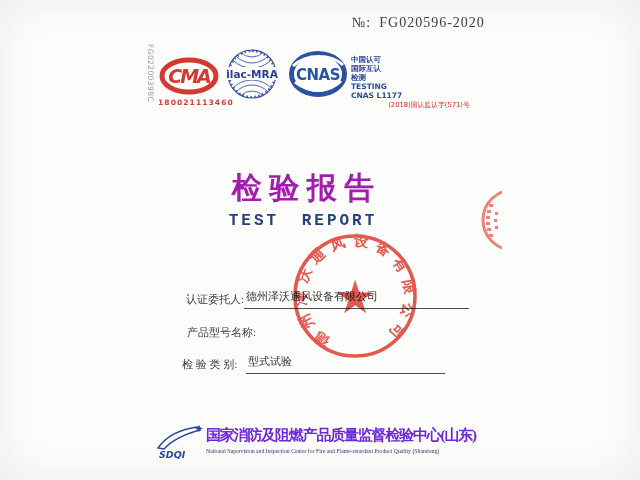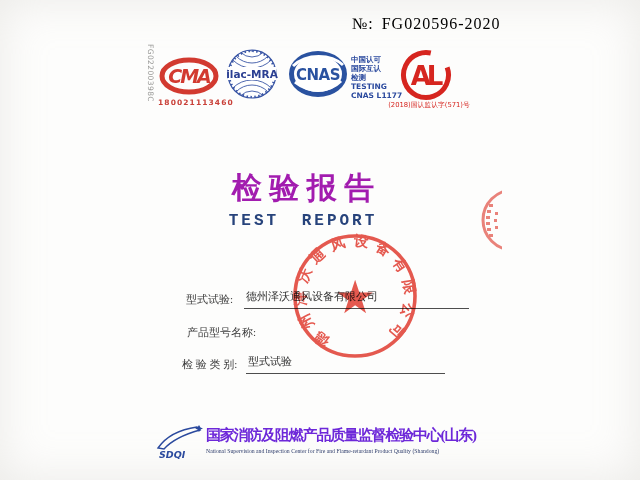--- a/index.html
+++ b/index.html
@@ -4,21 +4,21 @@
 <style>
   html,body{margin:0;padding:0;background:#e8e6e2;}
   .page{
     position:relative;width:640px;height:480px;margin:0 auto;
     background:#fdfdfc;overflow:hidden;
     font-family:"Liberation Serif","DejaVu Serif",serif;
     box-shadow:inset 0 0 46px rgba(190,186,180,0.28);
   }
   .abs{position:absolute;}
   
-  .report-no{left:352px;top:15px;font-size:16px;color:#000000;letter-spacing:1px;white-space:nowrap;}
+  .report-no{left:352px;top:15px;font-size:14px;color:#404040;letter-spacing:1px;white-space:nowrap;}
   .report-no .no-label{margin-right:8px;}
   
   .side-code{
     left:146px;top:44px;height:64px;
     writing-mode:vertical-rl;font-size:7.5px;color:#9a9a98;
     letter-spacing:.4px;font-family:"DejaVu Sans",sans-serif;
   }
   
   .logo{display:block;}
   .cma-wrap{left:158px;top:56px;width:62px;text-align:center;}
@@ -100,34 +100,26 @@
   </div>
 
   <div class="abs cnas-text">
     <div>中国认可</div>
     <div>国际互认</div>
     <div>检测</div>
     <div>TESTING</div>
     <div>CNAS L1177</div>
   </div>
 
-  <div class="abs cal-wrap">
-    <svg class="logo" width="64" height="52" viewBox="0 0 64 52">
-      <g transform="rotate(-20 28 26)">
-        <circle cx="28" cy="26" r="22.5" fill="none" stroke="#d6251f" stroke-width="5" stroke-dasharray="118 24"></circle>
-      </g>
-      <text x="27" y="36" text-anchor="middle" font-family="DejaVu Sans, sans-serif" font-size="26" font-weight="bold" fill="#d6251f" letter-spacing="-4">AL</text>
-    </svg>
-  </div>
   <div class="abs cal-note">(2018)国认监认字(571)号</div>
 
   <div class="abs title-zh">检 验 报 告</div>
   <div class="abs title-en">TEST REPORT</div>
 
-  <div class="abs field-label lab1">型式试验:</div>
+  <div class="abs field-label lab1">认证委托人:</div>
   <div class="abs field-line val1">德州泽沃通风设备有限公司</div>
 
   <div class="abs field-label lab2">产品型号名称:</div>
 
   <div class="abs field-label lab3">检 验 类 别:</div>
   <div class="abs field-line val3">型式试验</div>
 
   <svg class="abs seal" viewBox="0 0 134 134">
     <circle cx="67" cy="67" r="60" fill="none" stroke="#e23a2e" stroke-width="3.6"></circle>
     <defs>

